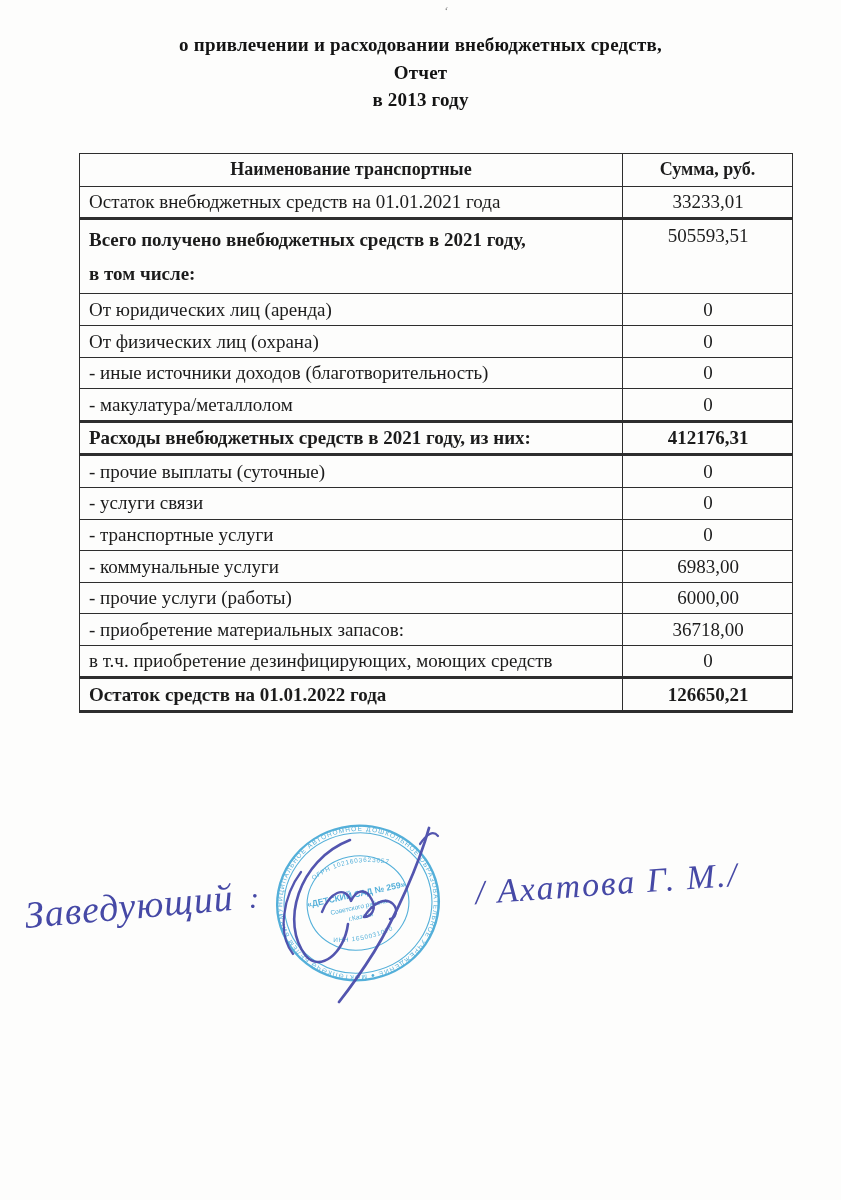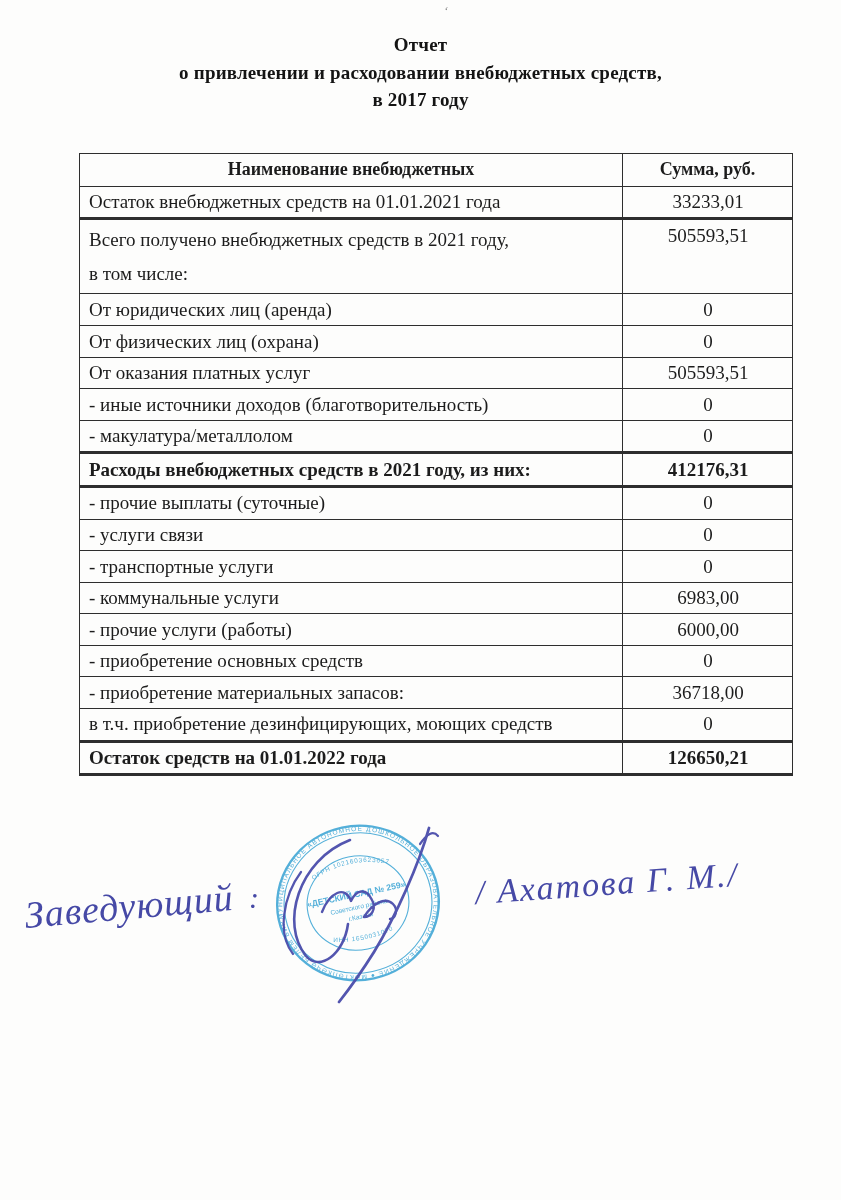--- a/index.html
+++ b/index.html
@@ -41,78 +41,74 @@
   table.report th{
     font-weight:bold;text-align:center;font-size:18px;
     padding:4px 6px;
   }
   td.val{text-align:center;padding-left:4px;padding-right:4px;margin-left:46px;}
   col.c-name{width:543px;}
   col.c-sum{width:170px;}
 
   tr.thick-top th, tr.thick-top td{border-top-width:3px;}
   tr.thick-bottom td{border-bottom-width:3px;}
-  tr.bold-label td:first-child{font-weight:normal;}
+  tr.bold-label td:first-child{font-weight:bold;}
   tr.bold-row td{font-weight:bold;}
   tr.tall td{vertical-align:top;}
   tr.tall td:first-child div{line-height:1.78;}
 
   
   .sign-zone{position:absolute;left:0;top:812px;width:841px;height:250px;}
   .sign-zone svg{display:block;}
   .hand{
     font-family:"Liberation Serif", serif;
     font-style:italic;
   }
 </style>
 </head>
 <body>
 
 <div class="page">
 
   <span class="scan-mark">ʻ</span>
 
   <div class="title-block">
+    <div>о привлечении и расходовании внебюджетных средств,</div>
     <div>Отчет</div>
-    <div>о привлечении и расходовании внебюджетных средств,</div>
-    <div>в 2017 году</div>
+    <div>в 2013 году</div>
   </div>
 
   <table class="report">
     <colgroup>
         <col class="c-name">
         <col class="c-sum">
       </colgroup>
     <tbody>
         <tr>
-      <th>Наименование внебюджетных</th>
+      <th>Наименование транспортные</th>
       <th>Сумма, руб.</th>
     </tr>
     <tr>
       <td>Остаток внебюджетных средств на 01.01.2021 года</td>
       <td class="val">33233,01</td>
     </tr>
     <tr class="thick-top bold-label tall">
       <td>
         <div>Всего получено внебюджетных средств в 2021 году,</div>
         <div>в том числе:</div>
       </td>
       <td class="val">505593,51</td>
     </tr>
     <tr>
       <td>От юридических лиц (аренда)</td>
       <td class="val">0</td>
     </tr>
     <tr>
       <td>От физических лиц (охрана)</td>
       <td class="val">0</td>
-    </tr>
-    <tr>
-      <td>От оказания платных услуг</td>
-      <td class="val">505593,51</td>
     </tr>
     <tr>
       <td>- иные источники доходов (благотворительность)</td>
       <td class="val">0</td>
     </tr>
     <tr>
       <td>- макулатура/металлолом</td>
       <td class="val">0</td>
     </tr>
     <tr class="thick-top thick-bottom bold-row">
@@ -131,24 +127,20 @@
       <td>- транспортные услуги</td>
       <td class="val">0</td>
     </tr>
     <tr>
       <td>- коммунальные услуги</td>
       <td class="val">6983,00</td>
     </tr>
     <tr>
       <td>- прочие услуги (работы)</td>
       <td class="val">6000,00</td>
-    </tr>
-    <tr>
-      <td>- приобретение основных средств</td>
-      <td class="val">0</td>
     </tr>
     <tr>
       <td>- приобретение материальных запасов:</td>
       <td class="val">36718,00</td>
     </tr>
     <tr>
       <td>в т.ч. приобретение дезинфицирующих, моющих средств</td>
       <td class="val">0</td>
     </tr>
     <tr class="thick-top thick-bottom bold-row">

